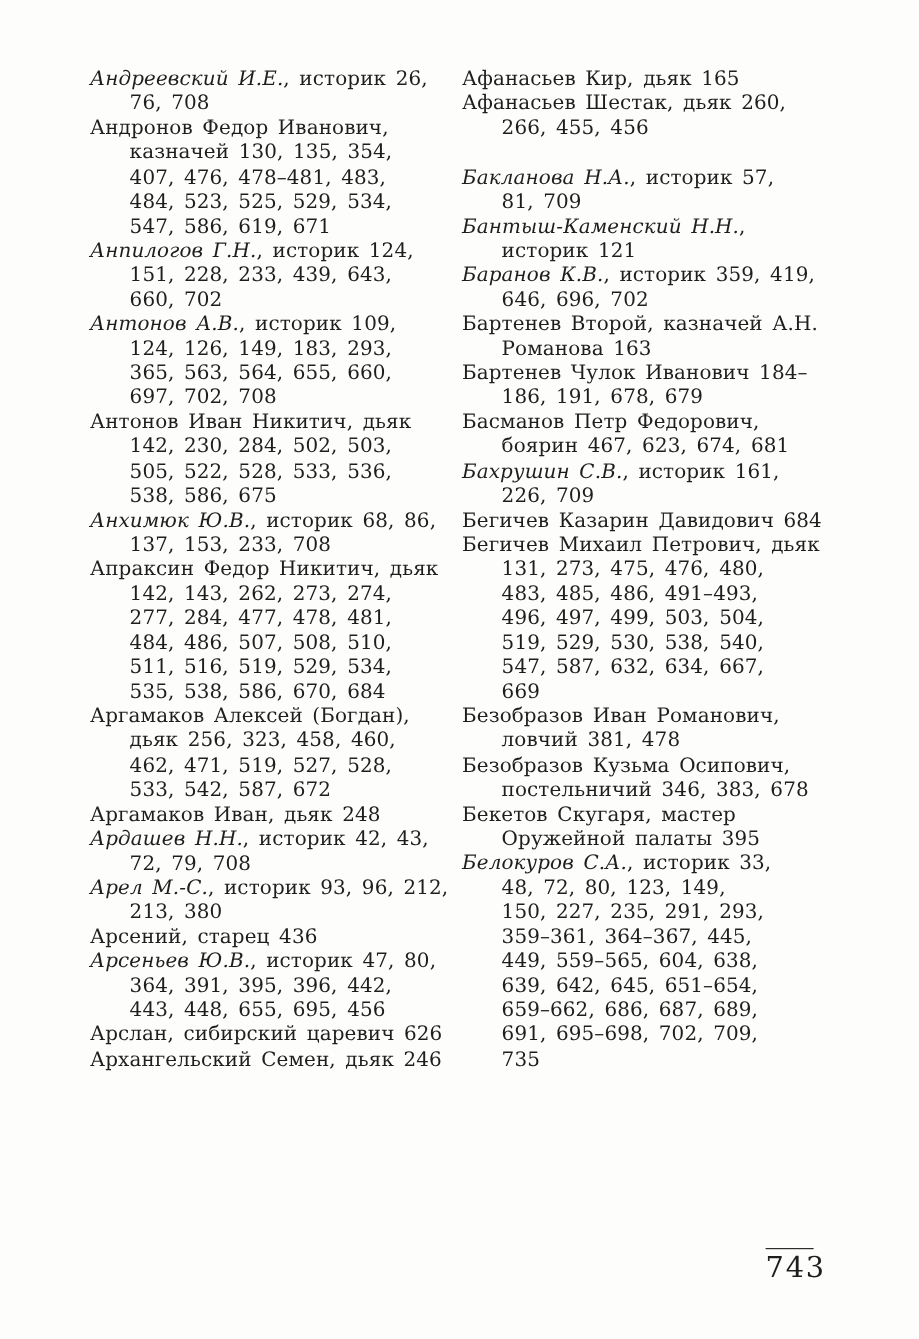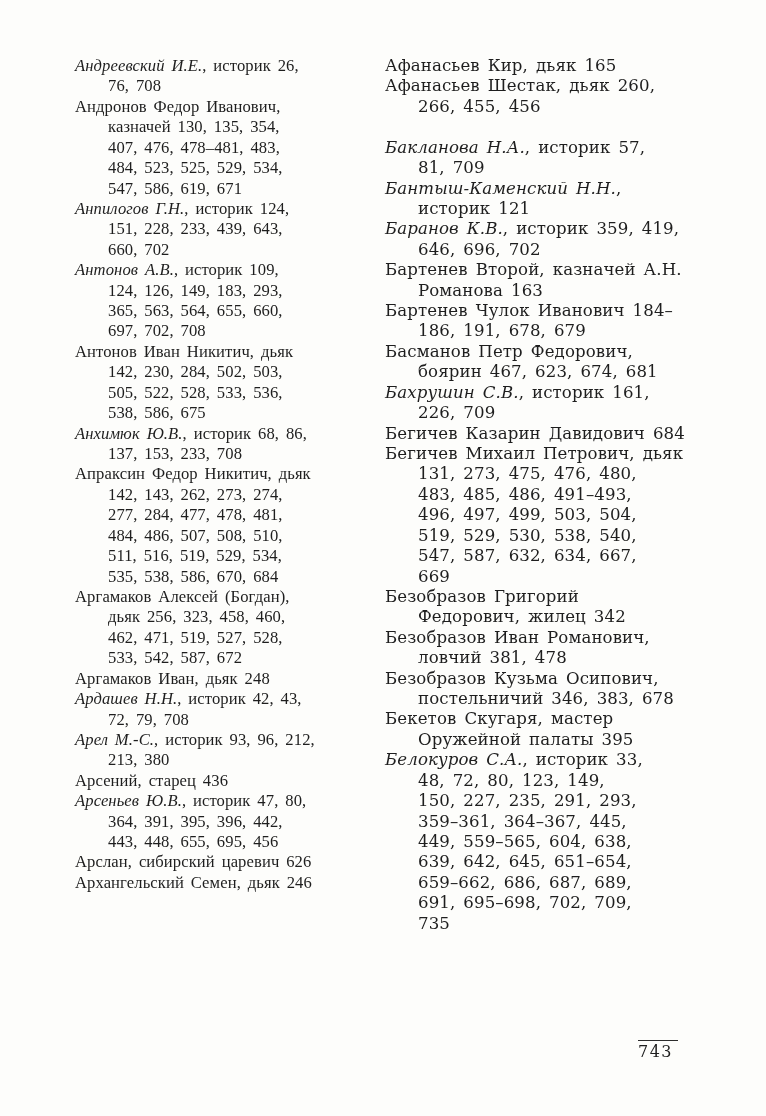--- a/index.html
+++ b/index.html
@@ -13,43 +13,44 @@
     height: 1116px;
     background: #fdfdfb;
     overflow: hidden;
     font-family: "DejaVu Serif", "Liberation Serif", serif;
     color: #1e1e1e;
   }
   .col {
     position: absolute;
     top: 56px;
   }
-  .col-left  { left: 75px;  width: 306px; font-family: Liberation Serif, serif; }
+  .col-left  { left: 75px;  width: 306px; }
   .col-right { left: 385px; width: 345px; }
   .entry {
     font-size: 16.6px;
     line-height: 20.42px;
     white-space: pre;
     padding-left: 33px;
     text-indent: -33px;
     word-spacing: 2.6px;
     letter-spacing: 0.1px;
   }
   .entry .nm.it {
     font-style: italic;
   }
   .gap { height: 20.42px; }
   .folio {
     position: absolute;
     left: 638px;
     top: 1040px;
     width: 40px;
+    text-align: center;
     border-top: 1.6px solid #2c2c2c;
     padding-top: 2px;
-    font-size: 16px;
+    font-size: 24px;
     line-height: 1.1;
     letter-spacing: 1.5px;
   }
 </style>
 </head>
 <body>
 
 <div class="page">
   <div class="col col-left">
       <div class="entry"><span class="nm it">Андреевский И.Е.</span><span>, историк 26,
@@ -114,22 +115,20 @@
       <div class="entry"><span class="nm it">Бахрушин С.В.</span><span>, историк 161,
 226, 709</span></div>
       <div class="entry"><span class="nm">Бегичев Казарин Давидович</span><span> 684</span></div>
       <div class="entry"><span class="nm">Бегичев Михаил Петрович</span><span>, дьяк
 131, 273, 475, 476, 480,
 483, 485, 486, 491–493,
 496, 497, 499, 503, 504,
 519, 529, 530, 538, 540,
 547, 587, 632, 634, 667,
 669</span></div>
-      <div class="entry"><span class="nm">Безобразов Григорий</span><span>
-Федорович, жилец 342</span></div>
       <div class="entry"><span class="nm">Безобразов Иван Романович</span><span>,
 ловчий 381, 478</span></div>
       <div class="entry"><span class="nm">Безобразов Кузьма Осипович</span><span>,
 постельничий 346, 383, 678</span></div>
       <div class="entry"><span class="nm">Бекетов Скугаря</span><span>, мастер
 Оружейной палаты 395</span></div>
       <div class="entry"><span class="nm it">Белокуров С.А.</span><span>, историк 33,
 48, 72, 80, 123, 149,
 150, 227, 235, 291, 293,
 359–361, 364–367, 445,

